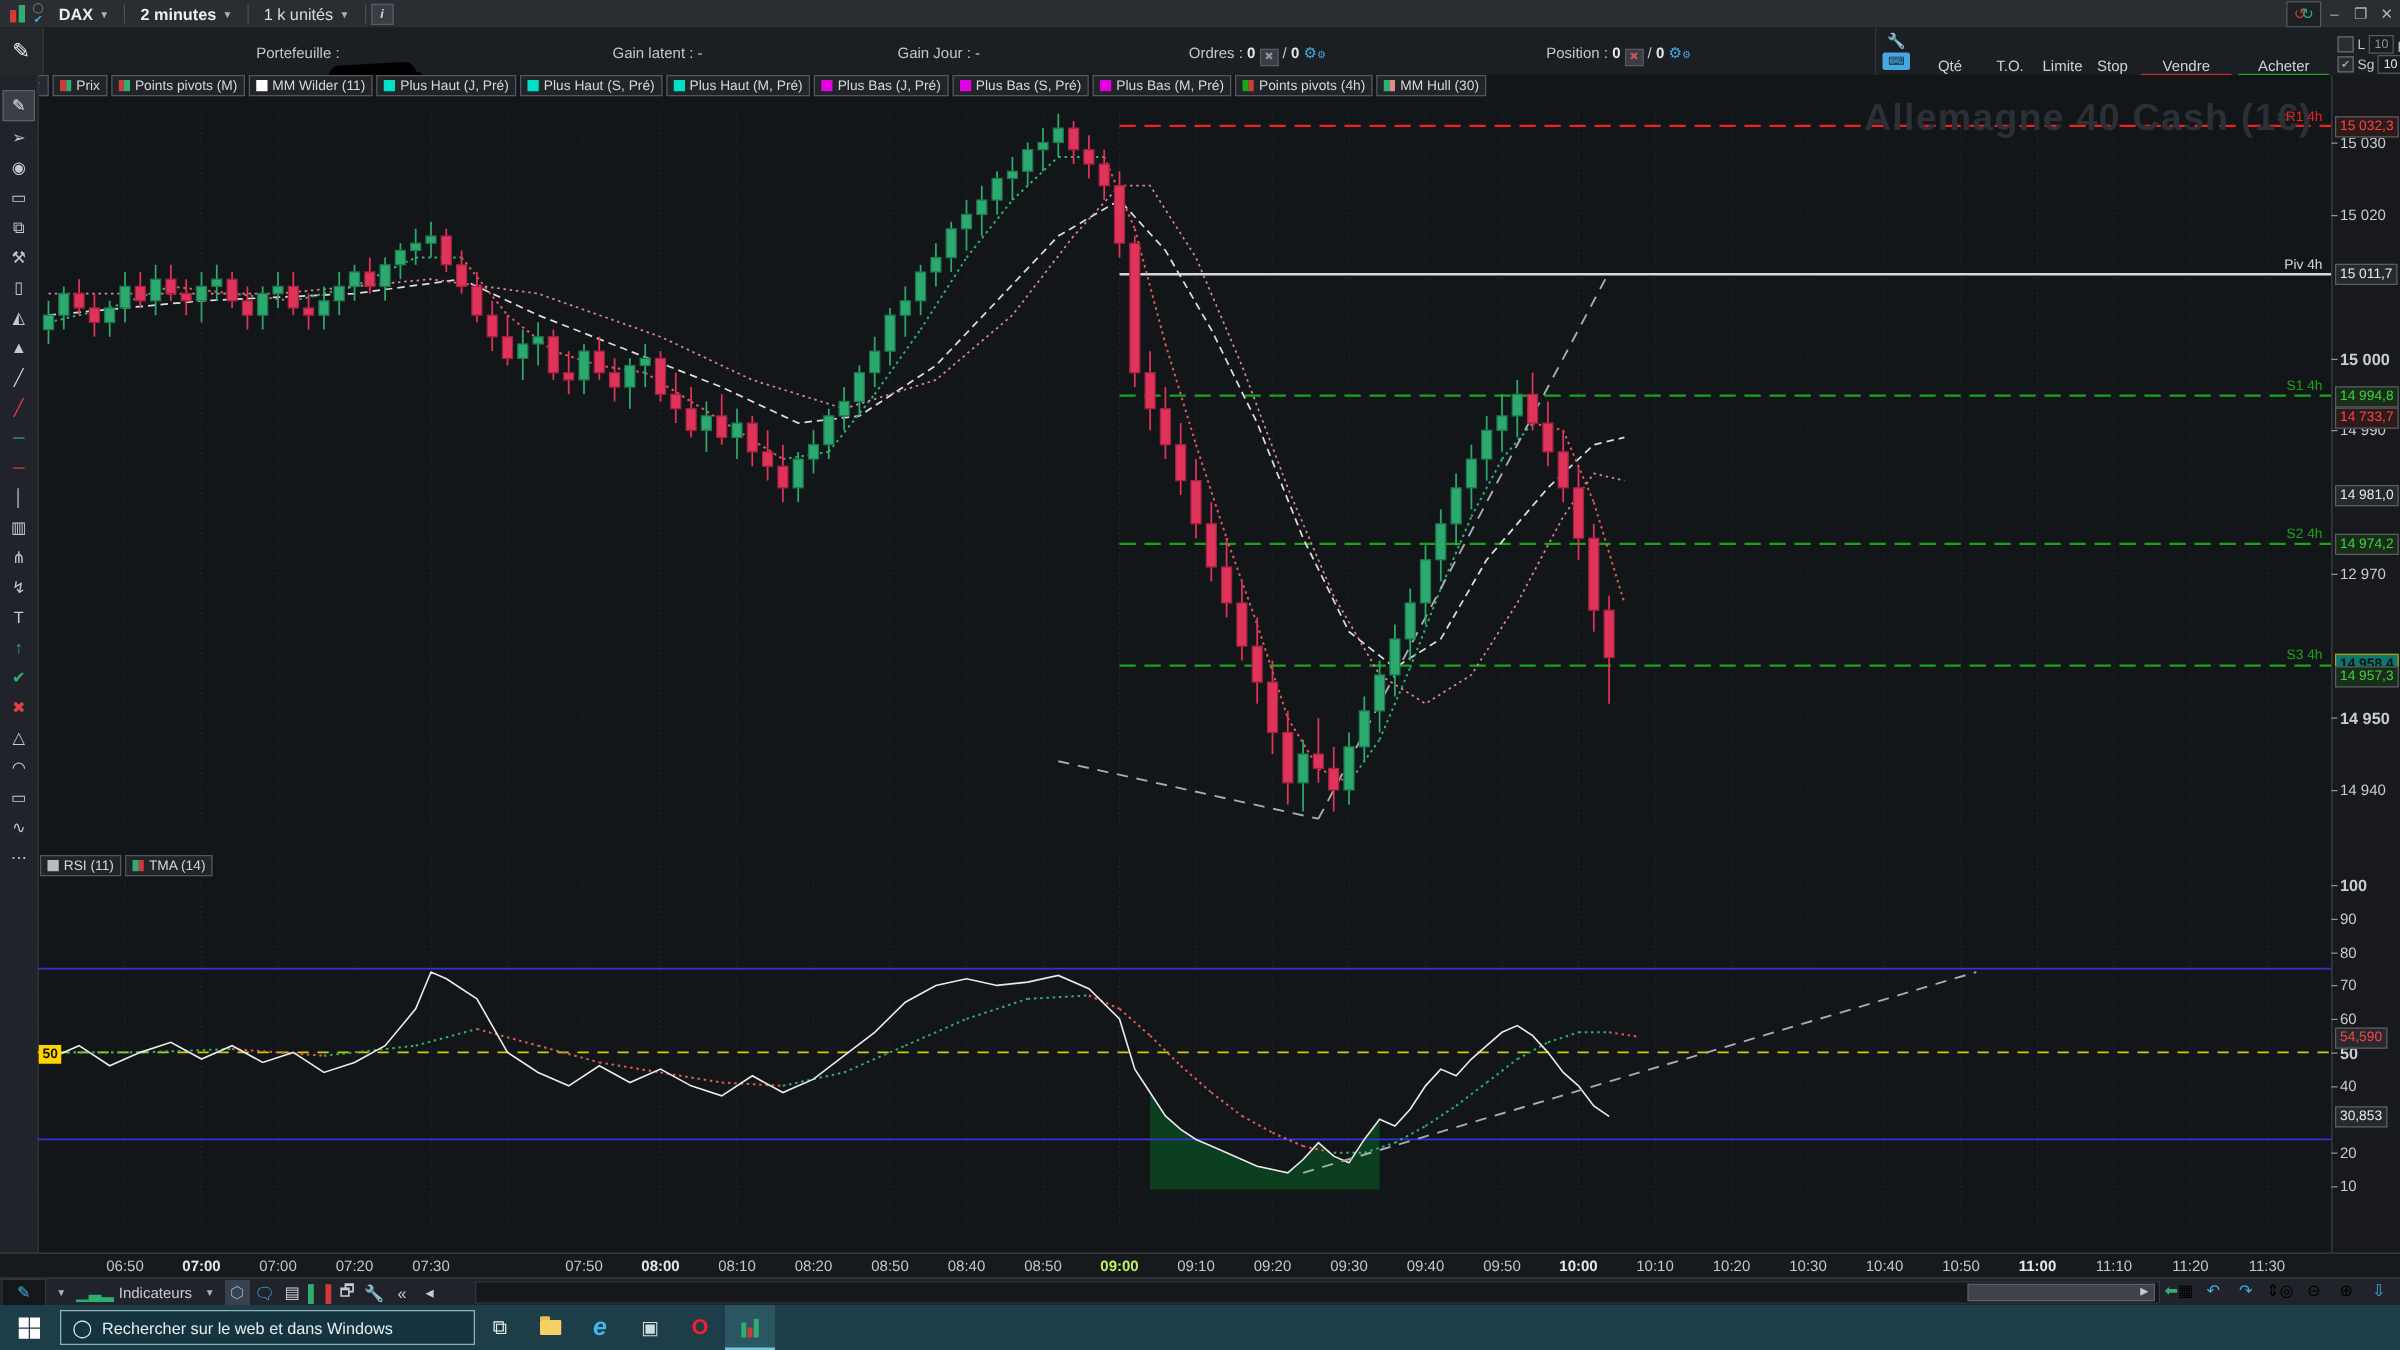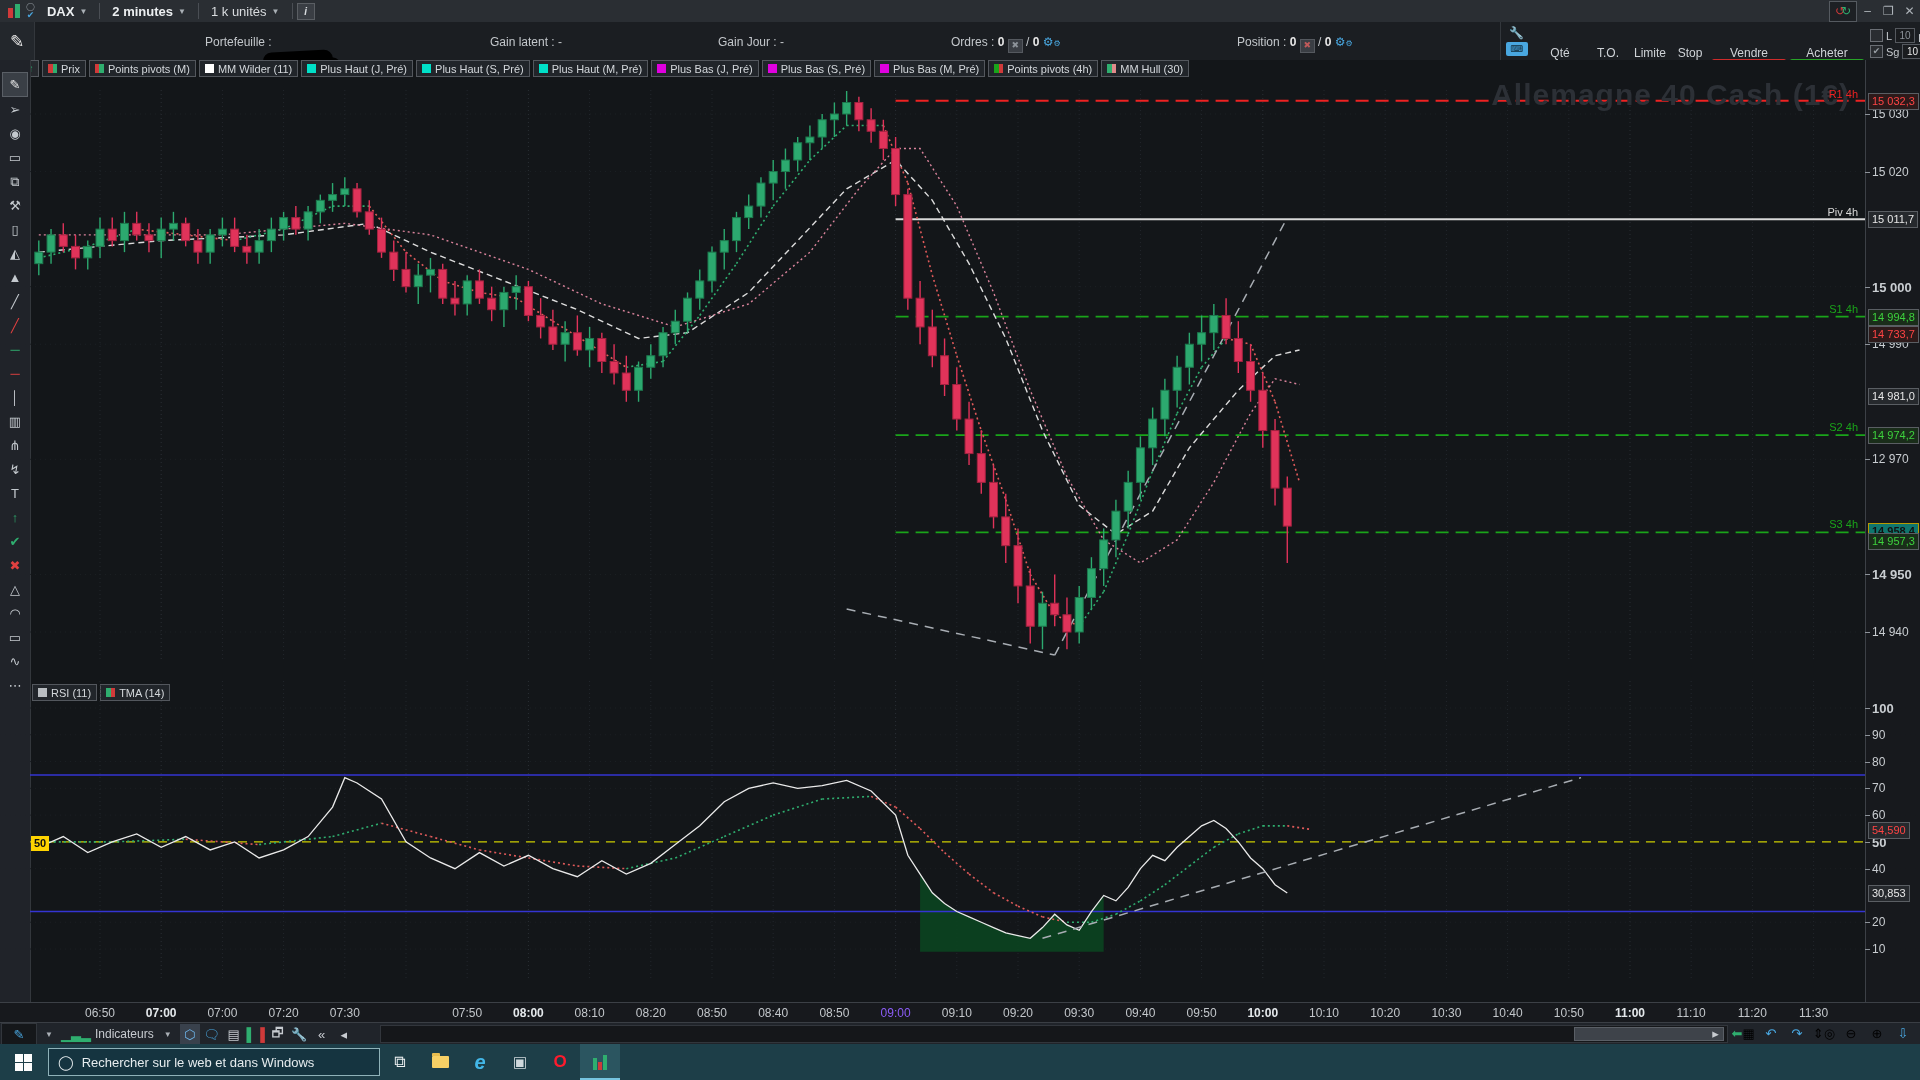--- a/index.html
+++ b/index.html
@@ -715,21 +715,21 @@
     <div class="abs tlab" style="left: 283.6px;">07:20</div>
     <div class="abs tlab" style="left: 344.8px;">07:30</div>
     <div class="abs tlab" style="left: 406px; margin-top: 26px;">07:40</div>
     <div class="abs tlab" style="left: 467.2px;">07:50</div>
     <div class="abs tlab" style="left: 528.4px; font-weight: bold; color: rgb(228, 232, 235);">08:00</div>
     <div class="abs tlab" style="left: 589.6px;">08:10</div>
     <div class="abs tlab" style="left: 650.8px;">08:20</div>
     <div class="abs tlab" style="left: 712px;">08:50</div>
     <div class="abs tlab" style="left: 773.2px;">08:40</div>
     <div class="abs tlab" style="left: 834.4px;">08:50</div>
-    <div class="abs tlab" style="left: 895.6px; font-weight: normal; color: #8b5cf6;">09:00</div>
+    <div class="abs tlab" style="left: 895.6px; font-weight: bold; color: #bef264;">09:00</div>
     <div class="abs tlab" style="left: 956.8px;">09:10</div>
     <div class="abs tlab" style="left: 1018px;">09:20</div>
     <div class="abs tlab" style="left: 1079.2px;">09:30</div>
     <div class="abs tlab" style="left: 1140.4px;">09:40</div>
     <div class="abs tlab" style="left: 1201.6px;">09:50</div>
     <div class="abs tlab" style="left: 1262.8px; font-weight: bold; color: rgb(228, 232, 235);">10:00</div>
     <div class="abs tlab" style="left: 1324px;">10:10</div>
     <div class="abs tlab" style="left: 1385.2px;">10:20</div>
     <div class="abs tlab" style="left: 1446.4px;">10:30</div>
     <div class="abs tlab" style="left: 1507.6px;">10:40</div>

